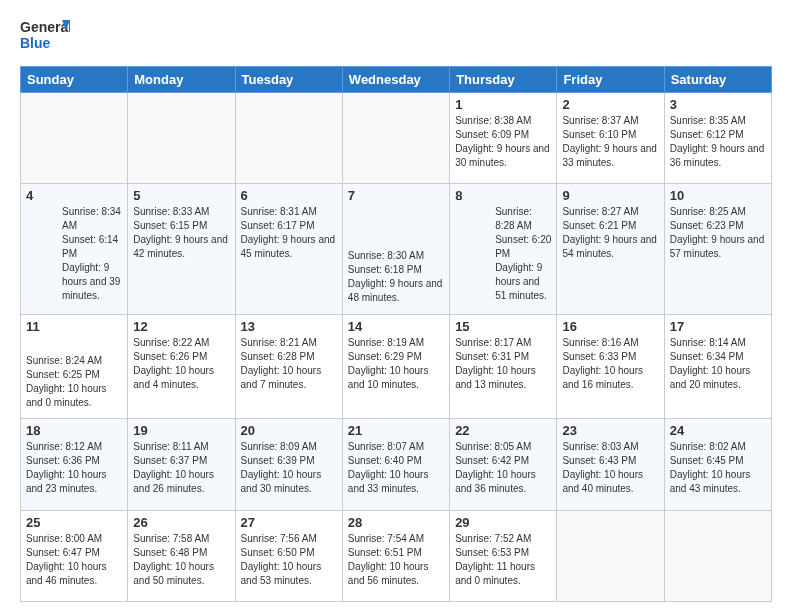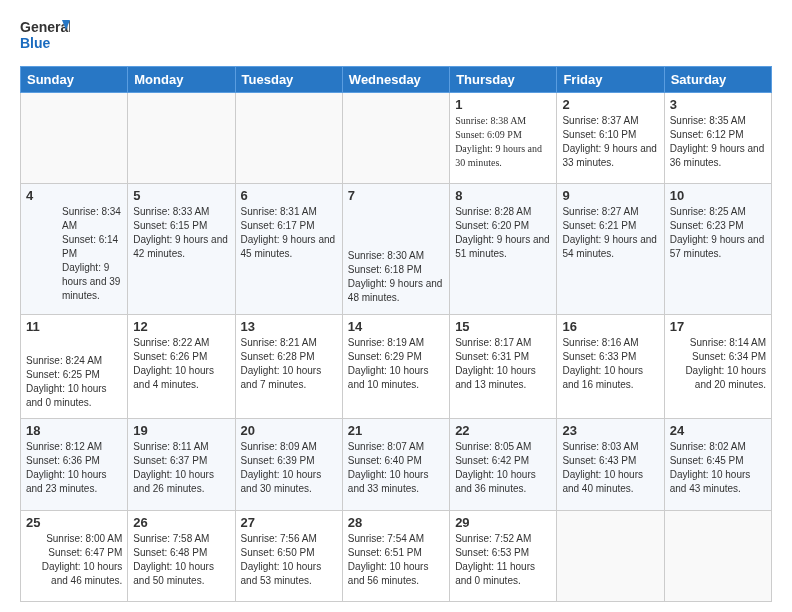--- a/index.html
+++ b/index.html
@@ -115,21 +115,21 @@
         </tr>
     </thead>
     <tbody id="calendar-body">
     <tr>
           <td class="empty-cell"></td>
           <td class="empty-cell"></td>
           <td class="empty-cell"></td>
           <td class="empty-cell"></td>
           <td>
             <span class="day-number">1</span>
-            <div class="day-info" style="white-space: pre-line; font-family: Liberation Serif, serif;">Sunrise: 8:38 AM
+            <div class="day-info" style="white-space: pre-line;">Sunrise: 8:38 AM
 Sunset: 6:09 PM
 Daylight: 9 hours and 30 minutes.</div>
           </td>
           <td>
             <span class="day-number">2</span>
             <div class="day-info" style="white-space: pre-line;">Sunrise: 8:37 AM
 Sunset: 6:10 PM
 Daylight: 9 hours and 33 minutes.</div>
           </td>
           <td>
@@ -159,21 +159,21 @@
 Daylight: 9 hours and 45 minutes.</div>
           </td>
           <td>
             <span class="day-number">7</span>
             <div class="day-info" style="white-space: pre-line; margin-top: 46px;">Sunrise: 8:30 AM
 Sunset: 6:18 PM
 Daylight: 9 hours and 48 minutes.</div>
           </td>
           <td>
             <span class="day-number">8</span>
-            <div class="day-info" style="white-space: pre-line;">Sunrise: 8:28 AM
+            <div class="day-info" style="white-space: pre-line; margin-left: 40px;">Sunrise: 8:28 AM
 Sunset: 6:20 PM
 Daylight: 9 hours and 51 minutes.</div>
           </td>
           <td>
             <span class="day-number">9</span>
             <div class="day-info" style="white-space: pre-line;">Sunrise: 8:27 AM
 Sunset: 6:21 PM
 Daylight: 9 hours and 54 minutes.</div>
           </td>
           <td>
@@ -215,21 +215,21 @@
 Daylight: 10 hours and 13 minutes.</div>
           </td>
           <td>
             <span class="day-number">16</span>
             <div class="day-info" style="white-space: pre-line;">Sunrise: 8:16 AM
 Sunset: 6:33 PM
 Daylight: 10 hours and 16 minutes.</div>
           </td>
           <td>
             <span class="day-number">17</span>
-            <div class="day-info" style="white-space: pre-line; text-align: right;">Sunrise: 8:14 AM
+            <div class="day-info" style="white-space: pre-line;">Sunrise: 8:14 AM
 Sunset: 6:34 PM
 Daylight: 10 hours and 20 minutes.</div>
           </td>
         </tr>
         <tr>
           <td>
             <span class="day-number">18</span>
             <div class="day-info" style="white-space: pre-line;">Sunrise: 8:12 AM
 Sunset: 6:36 PM
 Daylight: 10 hours and 23 minutes.</div>
@@ -267,21 +267,21 @@
           <td>
             <span class="day-number">24</span>
             <div class="day-info" style="white-space: pre-line;">Sunrise: 8:02 AM
 Sunset: 6:45 PM
 Daylight: 10 hours and 43 minutes.</div>
           </td>
         </tr>
         <tr>
           <td>
             <span class="day-number">25</span>
-            <div class="day-info" style="white-space: pre-line; text-align: right;">Sunrise: 8:00 AM
+            <div class="day-info" style="white-space: pre-line;">Sunrise: 8:00 AM
 Sunset: 6:47 PM
 Daylight: 10 hours and 46 minutes.</div>
           </td>
           <td>
             <span class="day-number">26</span>
             <div class="day-info" style="white-space: pre-line;">Sunrise: 7:58 AM
 Sunset: 6:48 PM
 Daylight: 10 hours and 50 minutes.</div>
           </td>
           <td>

